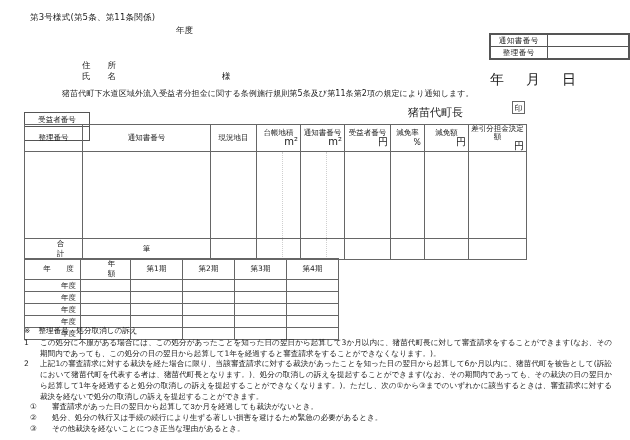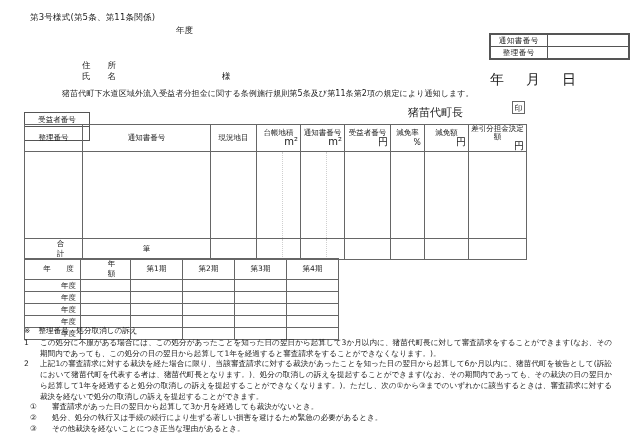--- a/index.html
+++ b/index.html
@@ -209,21 +209,21 @@
     flex: 0 0 auto;
     width: 16px;
     text-align: left;
   }
   .note-item .marker.circ { width: 22px; padding-left: 6px; }
   .note-item .body {
     flex: 1 1 auto;
     text-align: justify;
     text-justify: inter-ideograph;
   }
-  .note-item .body.nowrap { white-space: nowrap; }
+  .note-item .body.nowrap { white-space: nowrap; font-family: Liberation Mono, monospace; }
 </style>
 </head>
 <body>
 
 <div class="page">
 
   <div class="abs" id="form-code">第3号様式(第5条、第11条関係)</div>
 
   <div class="abs" id="fiscal-year-label">年度</div>
 

